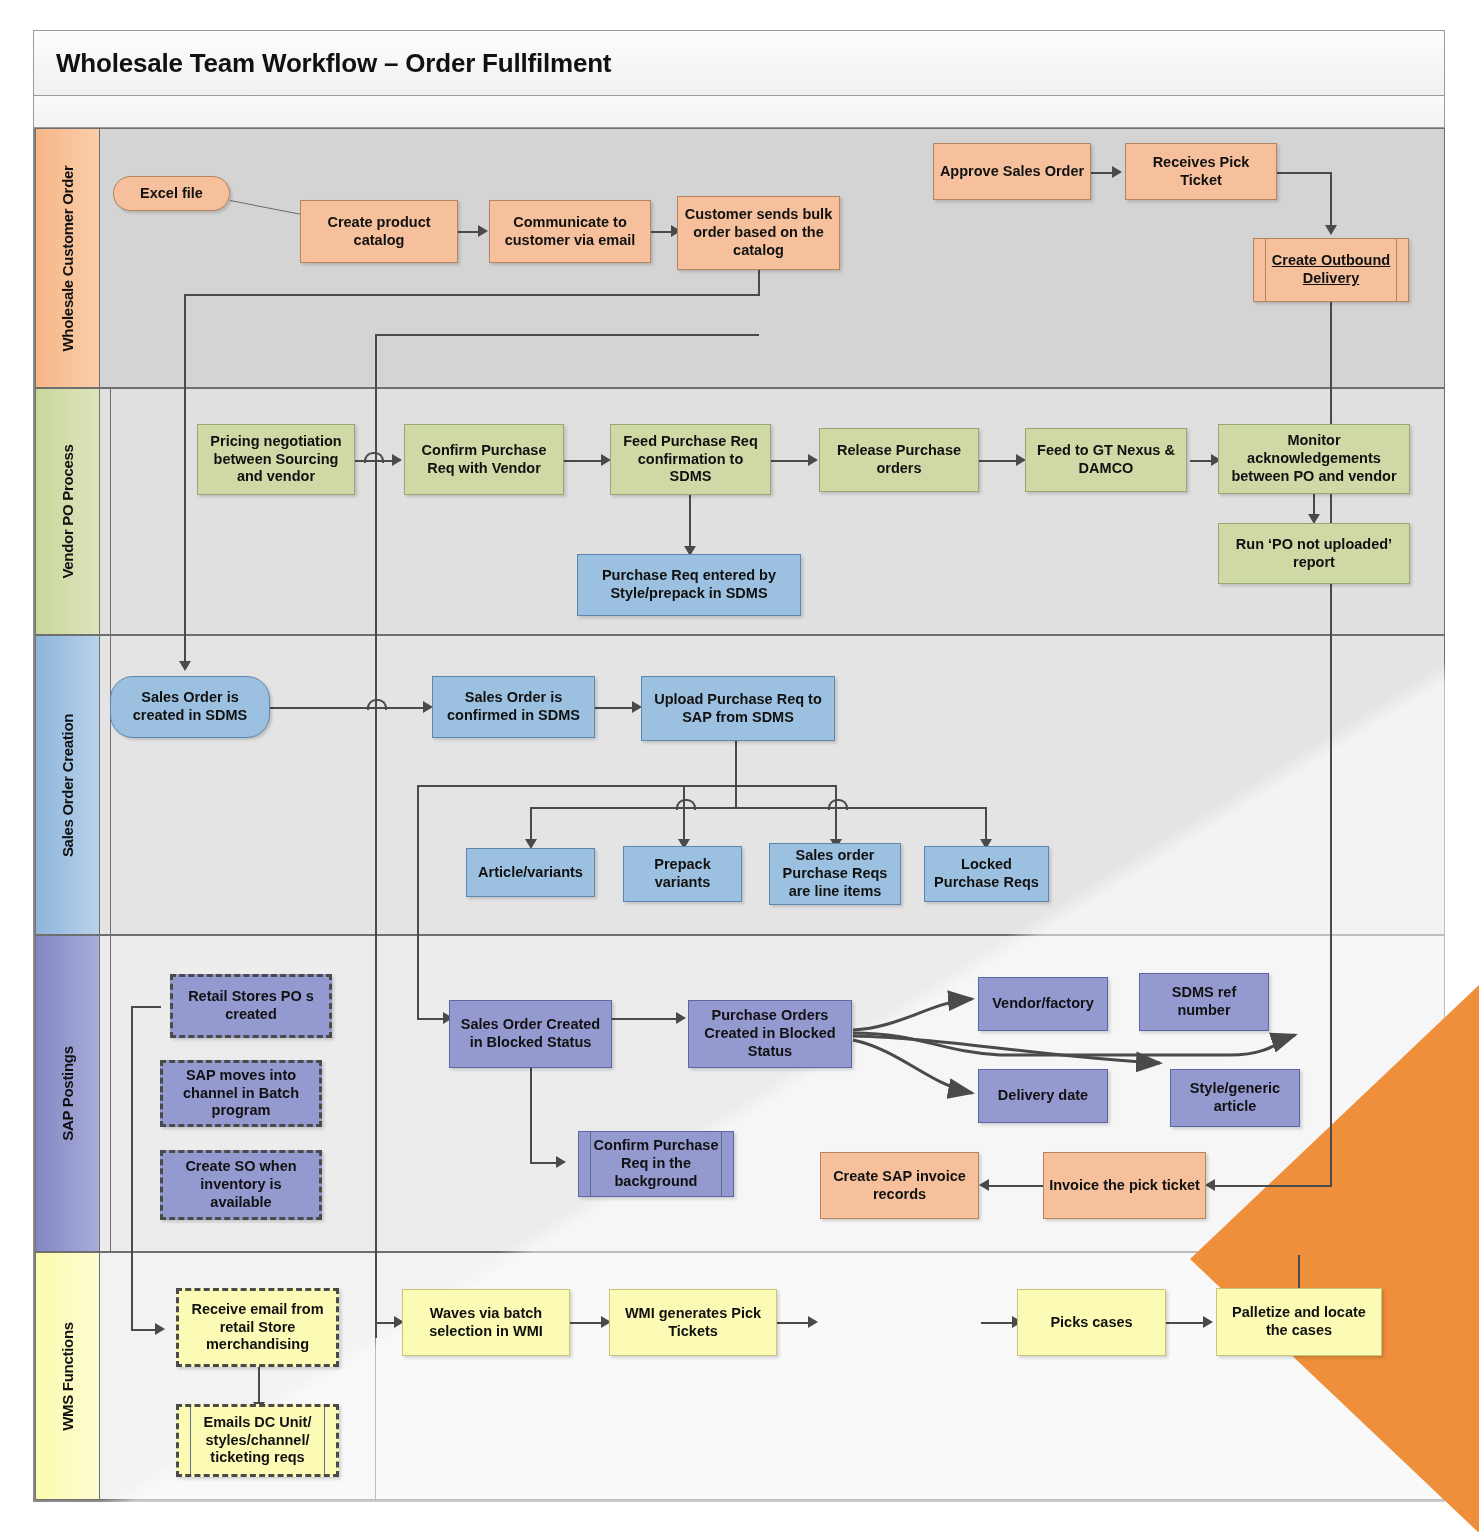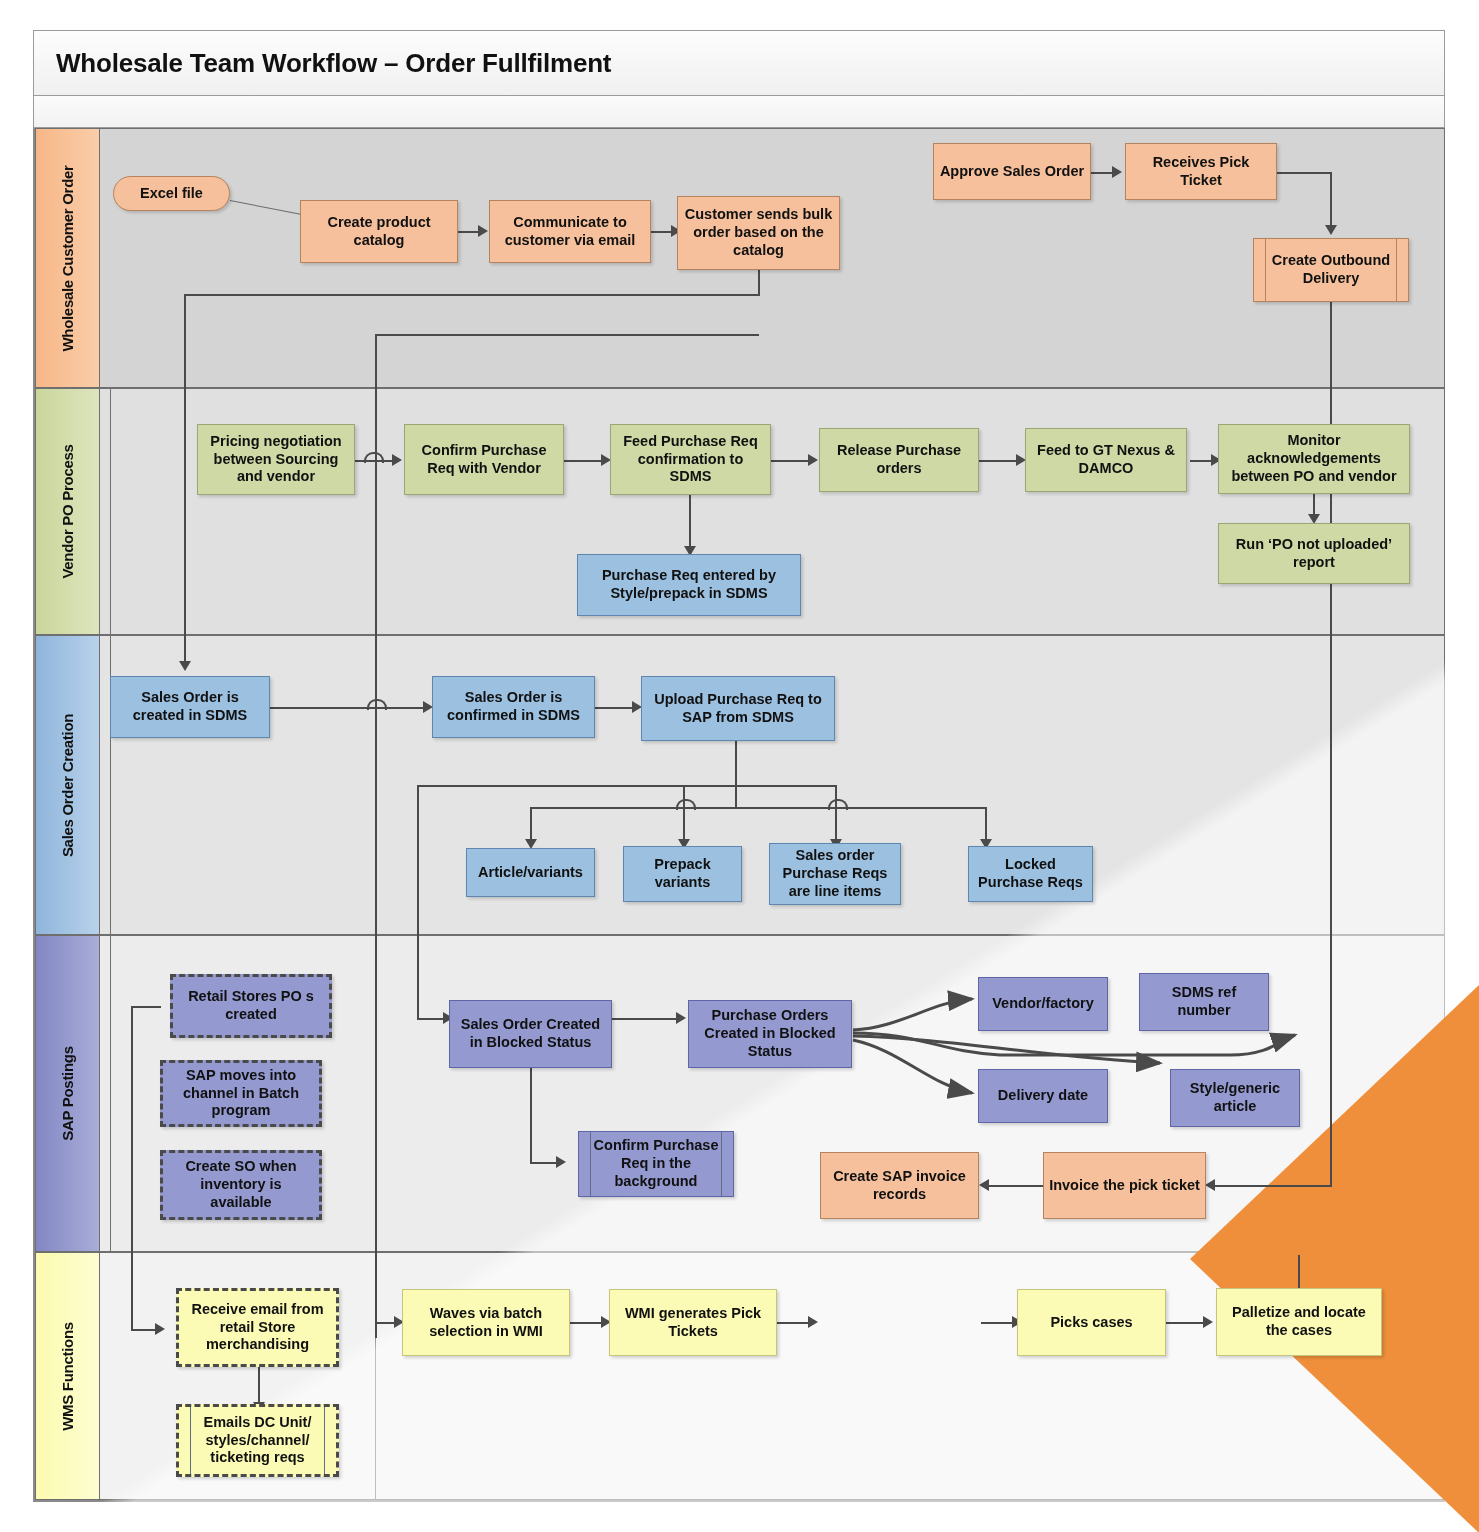--- a/index.html
+++ b/index.html
@@ -339,39 +339,39 @@
     <path d="M853 1040 C 900 1050, 930 1085, 972 1093" stroke="#4a4a4a" stroke-width="3" fill="none" marker-end="url(#ah)"></path>
   </svg>
 
   <div class="node n-orange n-term" style="left:113px;top:176px;width:117px;height:35px;">Excel file</div>
   <div class="node n-orange" style="left:300px;top:200px;width:158px;height:63px;">Create product catalog</div>
   <div class="node n-orange" style="left:489px;top:200px;width:162px;height:63px;">Communicate to customer via email</div>
   <div class="node n-orange" style="left:677px;top:196px;width:163px;height:74px;">Customer sends bulk order based on the catalog</div>
 
   <div class="node n-orange" style="left:933px;top:143px;width:158px;height:57px;">Approve Sales Order</div>
   <div class="node n-orange" style="left:1125px;top:143px;width:152px;height:57px;">Receives Pick Ticket</div>
-  <div class="node n-orange n-pdp pdp-orange" style="left:1253px;top:238px;width:156px;height:64px;">Create Outbound Delivery</div>
+  <div class="node n-orange n-pdp pdp-orange" style="left:1253px;top:238px;width:156px;height:64px;text-decoration:underline;">Create Outbound Delivery</div>
 
   <div class="node n-green" style="left:197px;top:424px;width:158px;height:71px;">Pricing negotiation between Sourcing and vendor</div>
   <div class="node n-green" style="left:404px;top:424px;width:160px;height:71px;">Confirm Purchase Req with Vendor</div>
   <div class="node n-green" style="left:610px;top:424px;width:161px;height:71px;">Feed Purchase Req confirmation to SDMS</div>
   <div class="node n-green" style="left:819px;top:428px;width:160px;height:64px;">Release Purchase orders</div>
   <div class="node n-green" style="left:1025px;top:428px;width:162px;height:64px;">Feed to GT Nexus &amp; DAMCO</div>
   <div class="node n-green" style="left:1218px;top:424px;width:192px;height:70px;">Monitor acknowledgements between PO and vendor</div>
   <div class="node n-green" style="left:1218px;top:523px;width:192px;height:61px;">Run ‘PO not uploaded’ report</div>
   <div class="node n-blue" style="left:577px;top:554px;width:224px;height:62px;">Purchase Req entered by Style/prepack in SDMS</div>
 
-  <div class="node n-blue" style="left:110px;top:676px;width:160px;height:62px;">Sales Order is created in SDMS</div>
+  <div class="node n-blue" style="left:110px;top:676px;width:160px;height:62px;border-radius:23px;">Sales Order is created in SDMS</div>
   <div class="node n-blue" style="left:432px;top:676px;width:163px;height:62px;">Sales Order is confirmed in SDMS</div>
   <div class="node n-blue" style="left:641px;top:676px;width:194px;height:65px;">Upload Purchase Req to SAP from SDMS</div>
 
   <div class="node n-blue" style="left:466px;top:848px;width:129px;height:49px;">Article/variants</div>
   <div class="node n-blue" style="left:623px;top:846px;width:119px;height:56px;">Prepack variants</div>
   <div class="node n-blue" style="left:769px;top:843px;width:132px;height:62px;">Sales order Purchase Reqs are line items</div>
-  <div class="node n-blue" style="left:968px;top:846px;width:125px;height:56px;">Locked Purchase Reqs</div>
+  <div class="node n-blue" style="left:924px;top:846px;width:125px;height:56px;">Locked Purchase Reqs</div>
 
   <div class="node n-purple n-dashed" style="left:170px;top:974px;width:162px;height:64px;">Retail Stores PO s created</div>
   <div class="node n-purple n-dashed" style="left:160px;top:1060px;width:162px;height:67px;">SAP moves into channel in Batch program</div>
   <div class="node n-purple n-dashed" style="left:160px;top:1150px;width:162px;height:70px;">Create SO when inventory is available</div>
 
   <div class="node n-purple" style="left:449px;top:1000px;width:163px;height:68px;">Sales Order Created in Blocked Status</div>
   <div class="node n-purple" style="left:688px;top:1000px;width:164px;height:68px;">Purchase Orders Created in Blocked Status</div>
 
   <div class="node n-purple" style="left:978px;top:977px;width:130px;height:54px;">Vendor/factory</div>
   <div class="node n-purple" style="left:1139px;top:973px;width:130px;height:58px;">SDMS ref number</div>

